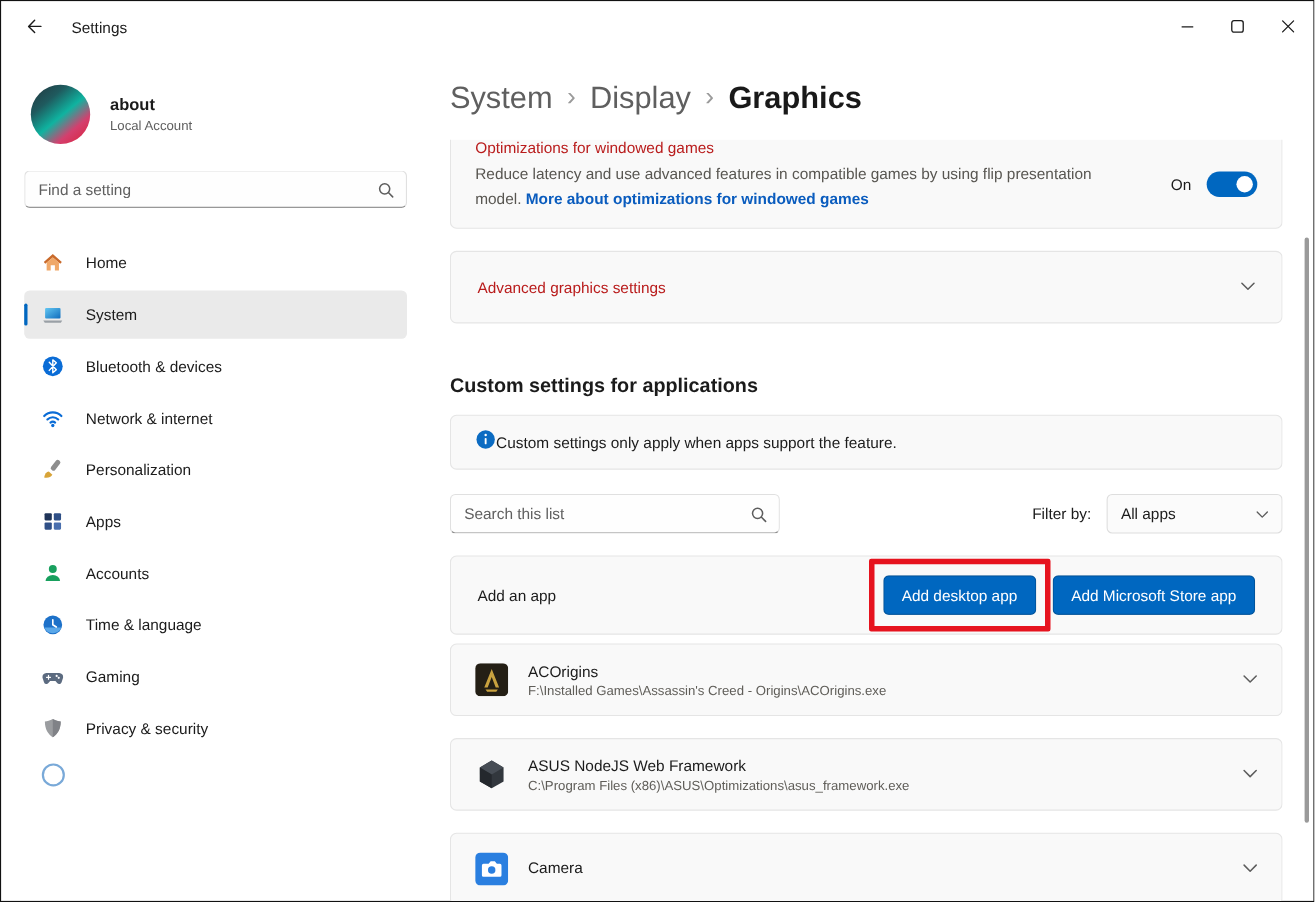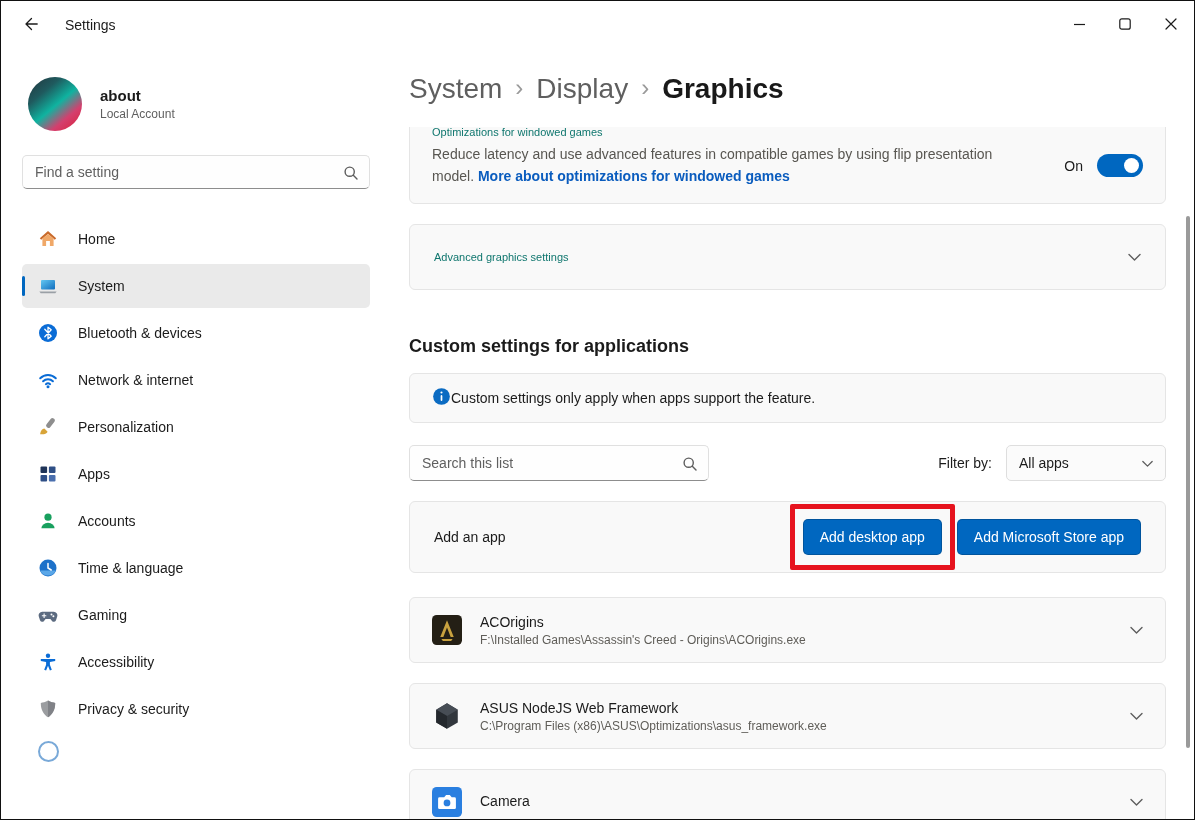--- a/index.html
+++ b/index.html
@@ -53,21 +53,21 @@
   .crumb { color:#5f5f5f; cursor:pointer; }
   .crumb.current { color:#191919; font-weight:700; cursor:default; }
   .crumb-sep { color:#9a9a9a; font-size:24px; transform:translateY(-1px); }
 
   .scrollview { position:absolute; top:78px; left:18px; right:28px; bottom:0; overflow:hidden; }
 
   .card { background:#f9f9f9; border:1px solid #e5e5e5; border-radius:6px; }
 
   .opt-card { margin-top:-12px; display:flex; justify-content:space-between;
               padding:10px 22px 16px; margin-bottom:20px; }
-  .card-title { font-size:11px; color:#0f766e; margin-bottom:6px; }
+  .card-title { font-size:14px; color:#b91c1c; margin-bottom:6px; }
   .card-desc { font-size:14px; color:#585651; line-height:1.55; max-width:600px; }
   .inline-link { color:#0a5cbe; font-weight:700; text-decoration:none; cursor:pointer; }
   .toggle-group { display:flex; align-items:center; gap:14px; margin-top:18px; flex:none; }
   .toggle-label { font-size:14px; }
   .toggle { width:46px; height:23px; border-radius:23px; background:#0067c0; position:relative; cursor:pointer; }
   .toggle .knob { position:absolute; right:4px; top:4px; width:15px; height:15px;
               border-radius:50%; background:#fff; }
 
   .expander { height:66px; display:flex; align-items:center; justify-content:space-between;
               padding:0 24px; }
@@ -78,21 +78,21 @@
 
   .toolbar { display:flex; align-items:center; justify-content:space-between; margin-bottom:20px; }
   .toolbar .searchbox { width:300px; height:36px; }
   .filter-group { display:flex; align-items:center; gap:14px; }
   .filter-label { font-size:14px; }
   .select { width:160px; height:36px; background:#fbfbfb; border:1px solid #dedede;
             border-radius:5px; display:flex; align-items:center; justify-content:space-between;
             padding:0 12px; font-size:14px; cursor:pointer; }
 
   .addapp-card { height:72px; display:flex; align-items:center; justify-content:space-between;
-            padding:16px 24px; margin-bottom:24px; }
+            padding:16px 24px; margin-bottom:8px; }
   .addapp-label { font-size:14px; }
   .btn-row { display:flex; align-items:center; gap:15px; }
   .btn { background:#0067c0; color:#fff; font:14px "Liberation Sans",sans-serif;
          border:1px solid rgba(0,0,0,.18); border-radius:5px; padding:9px 16px; cursor:pointer; }
   .annot-wrap { position:relative; }
   .red-box { position:absolute; inset:-15px -13px; border:5px solid #e6131e; border-radius:2px;
              pointer-events:none; }
 
   .app-row { height:66px; display:flex; align-items:center; gap:18px; padding:0 22px; margin-bottom:20px; }
   .app-icon { width:30px; height:30px; flex:none; }
@@ -253,29 +253,20 @@
           <svg width="20" height="20" viewBox="0 0 20 20">
               <path d="M4.2 6.8 h11.6 a3.6 3.6 0 0 1 3.4 4.7 l-1.2 3.7 a2.3 2.3 0 0 1 -4 .8 L12.4 14 H7.6 l-1.6 2 a2.3 2.3 0 0 1 -4 -.8 L.8 11.5 A3.6 3.6 0 0 1 4.2 6.8 Z" fill="#5c6b80"></path>
               <circle cx="13.5" cy="9.5" r="1" fill="#fff"></circle>
               <circle cx="15.4" cy="11.2" r="1" fill="#fff"></circle>
               <path d="M6.1 8.9 v3.6 M4.3 10.7 h3.6" stroke="#fff" stroke-width="1.1" stroke-linecap="round"></path>
             </svg>
         </span>
         <span class="nav-label">Gaming</span>
       </div>
 
-      <div class="nav-item">
-        <span class="nav-icon">
-          <svg width="20" height="20" viewBox="0 0 20 20">
-              <circle cx="10" cy="3.7" r="2.2" fill="#0a6cd6"></circle>
-              <path d="M2.8 7 h14.4 v1.9 l-5.3 1 v2.9 l1.9 4.9 -1.9 .8 -1.9 -4.8 -1.9 4.8 -1.9 -.8 1.9 -4.9 V9.9 l-5.3 -1 Z" fill="#0a6cd6"></path>
-            </svg>
-        </span>
-        <span class="nav-label">Accessibility</span>
-      </div>
 
       <div class="nav-item">
         <span class="nav-icon">
           <svg width="20" height="20" viewBox="0 0 20 20">
               <path d="M10 1.6 C12.6 3.1 15.1 3.7 17.2 3.9 c0 6.6 -2.7 11.6 -7.2 14.3 C5.5 15.5 2.8 10.5 2.8 3.9 4.9 3.7 7.4 3.1 10 1.6 Z" fill="#9b9da0"></path>
               <path d="M10 1.6 C12.6 3.1 15.1 3.7 17.2 3.9 c0 6.6 -2.7 11.6 -7.2 14.3 Z" fill="#808287"></path>
             </svg>
         </span>
         <span class="nav-label">Privacy &amp; security</span>
       </div>

